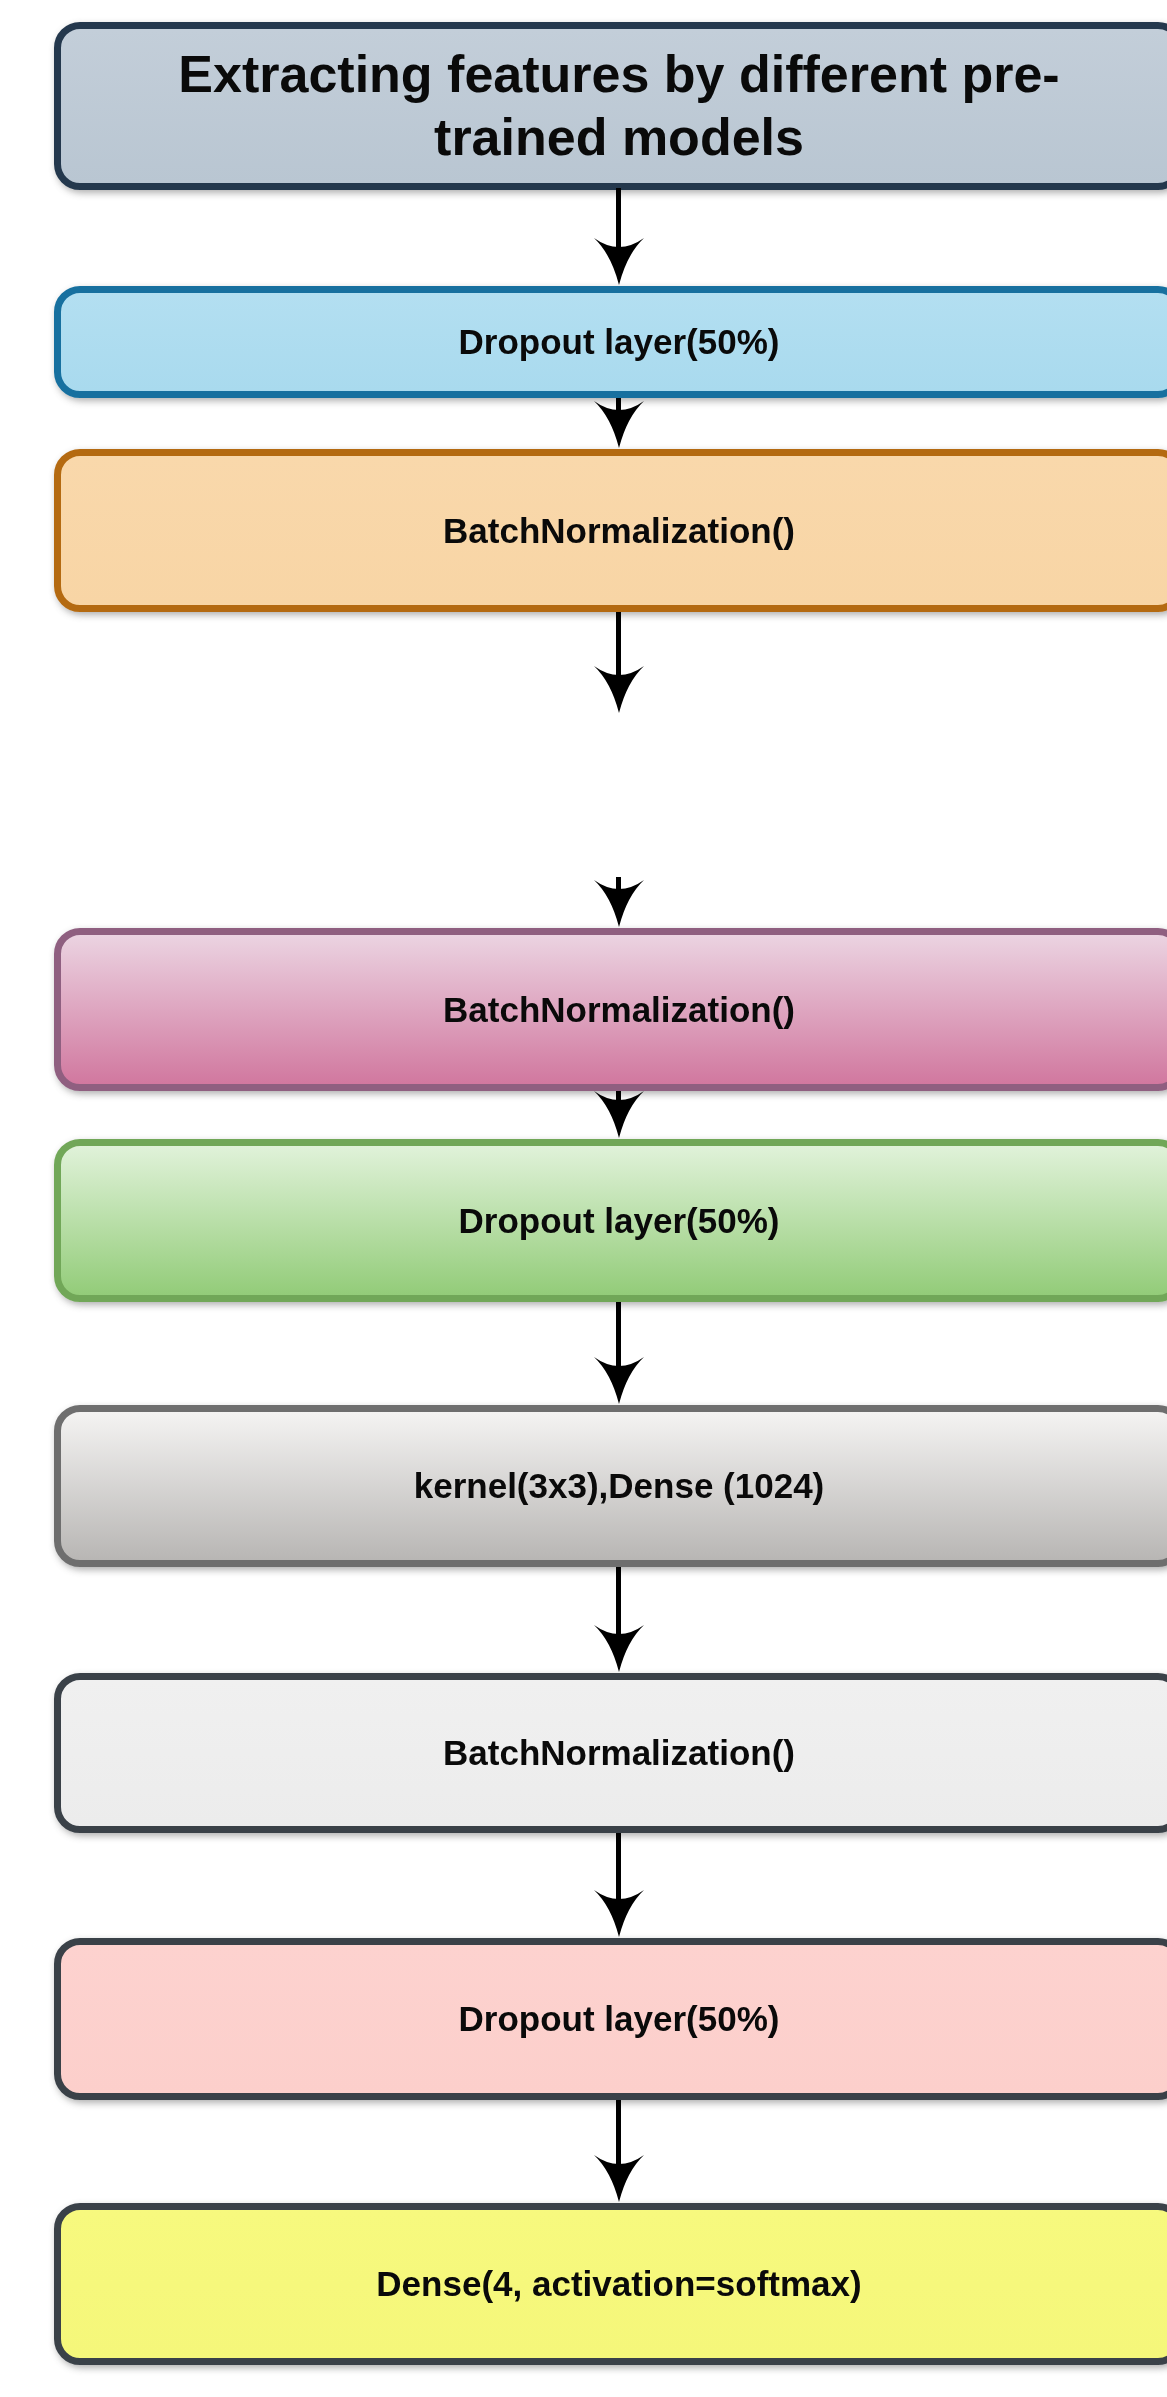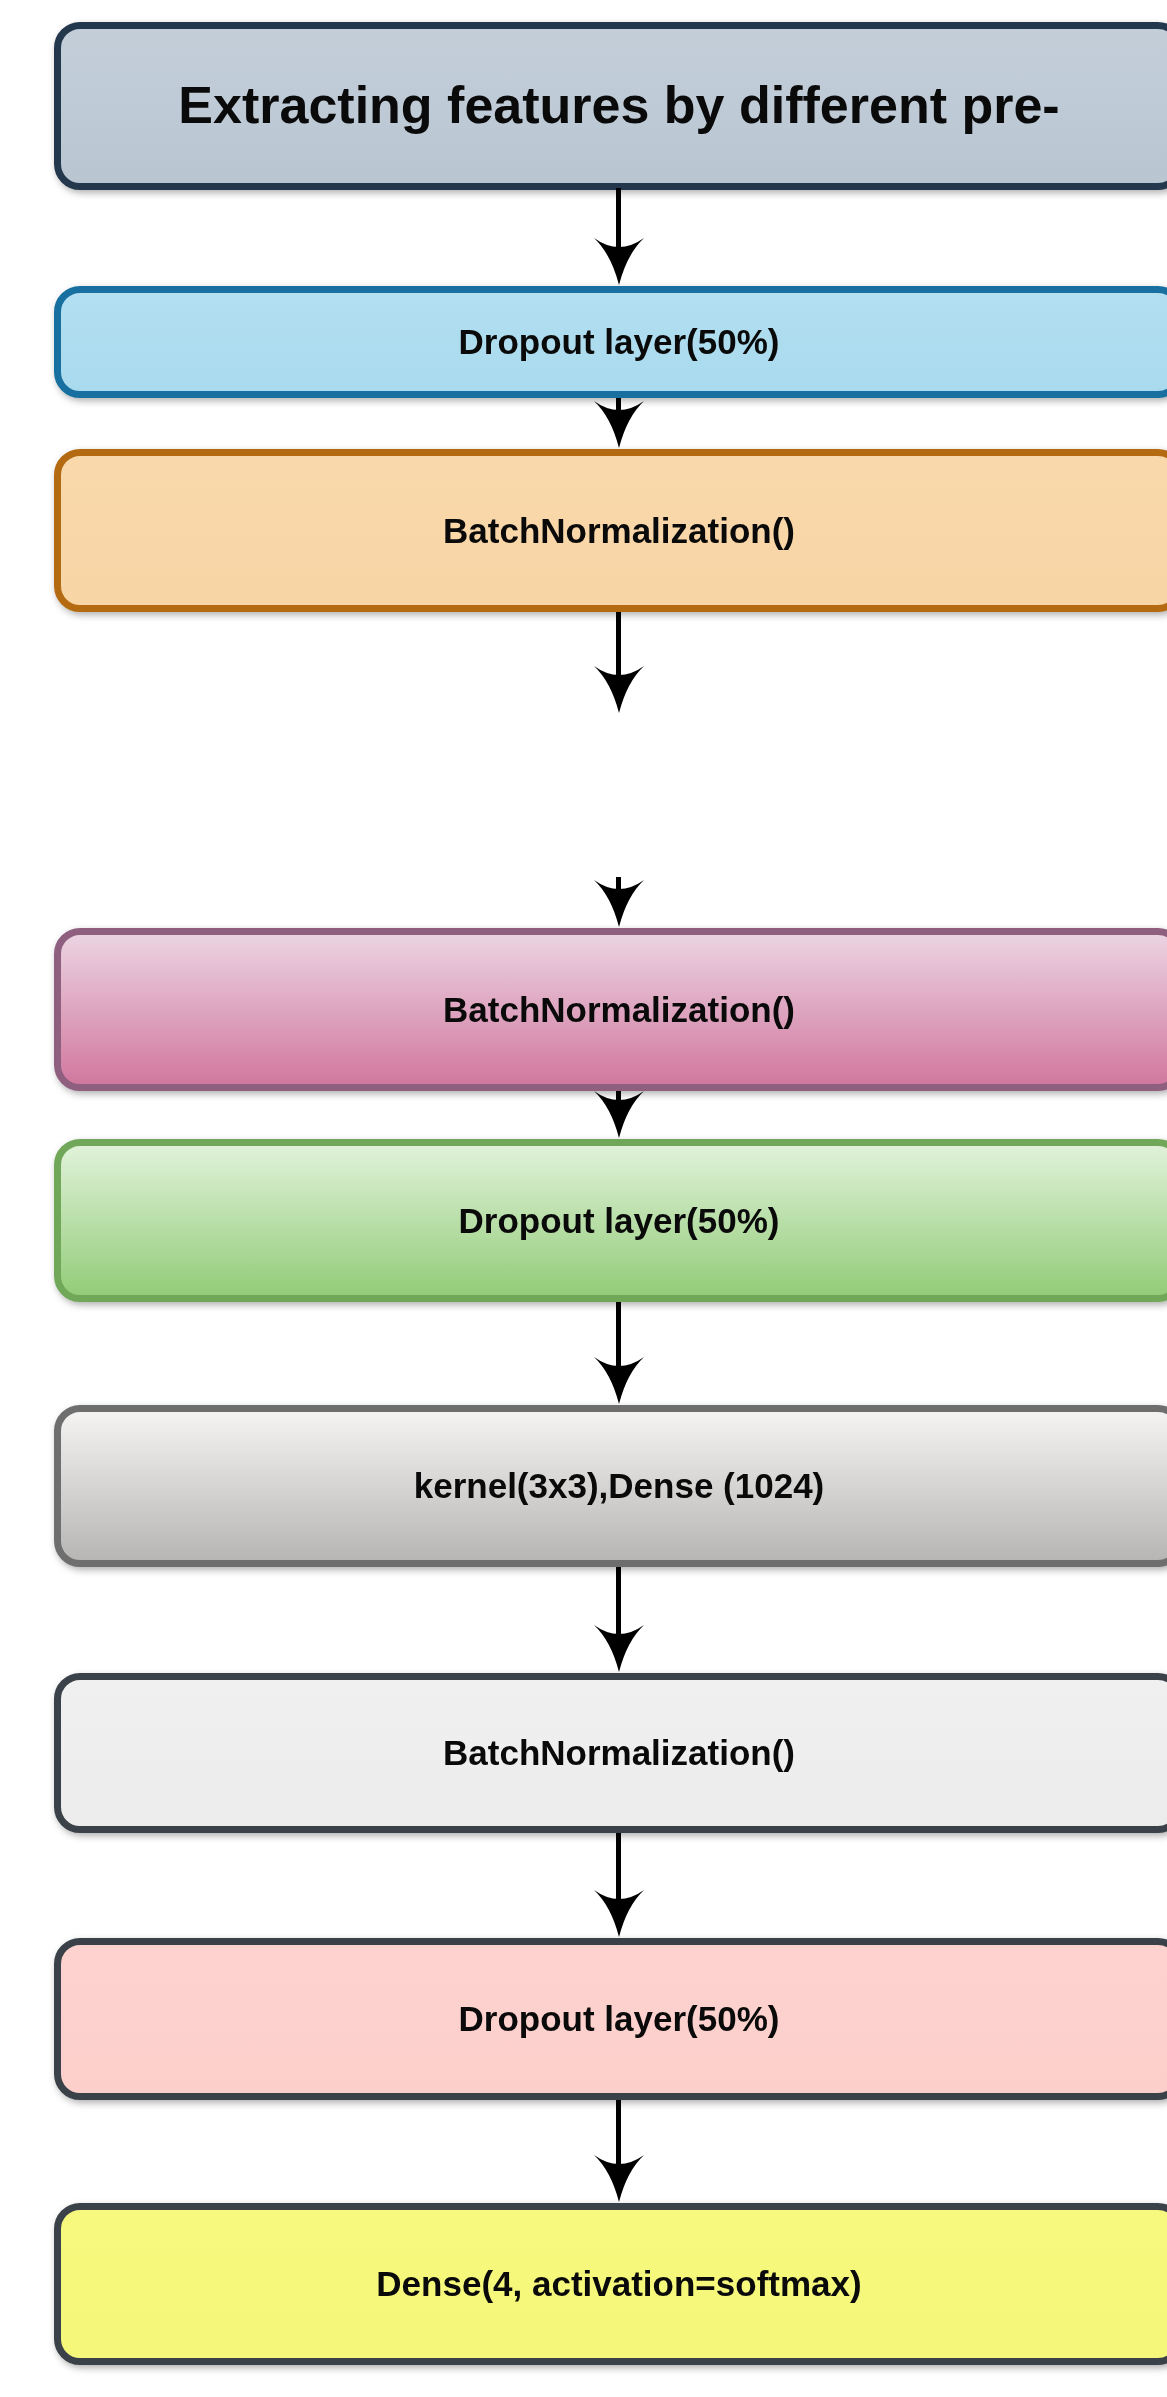--- a/index.html
+++ b/index.html
@@ -65,20 +65,21 @@
   }
 </style>
 </head>
 <body>
 
 <div class="canvas" style="background: rgb(255, 255, 255); margin-left: 36px;">
 
   <div class="node n1" style="background: linear-gradient(rgb(195, 206, 217), rgb(185, 198, 210)); border-color: rgb(36, 56, 77); color: rgb(10, 10, 10);">
     <div class="node-text">
       <span>Extracting features by different pre-</span><br>
+      <span>trained models</span>
     </div>
   </div>
 
   <div class="arrow a1" style="color: rgb(0, 0, 0);">
     <div class="shaft"></div>
     <svg class="head" width="52" height="48" viewBox="0 0 52 48" aria-hidden="true">
       <path d="M1,0 Q26,18 51,0 Q34,16 26,47 Q18,16 1,0 Z" fill="currentColor"></path>
     </svg>
   </div>
 

